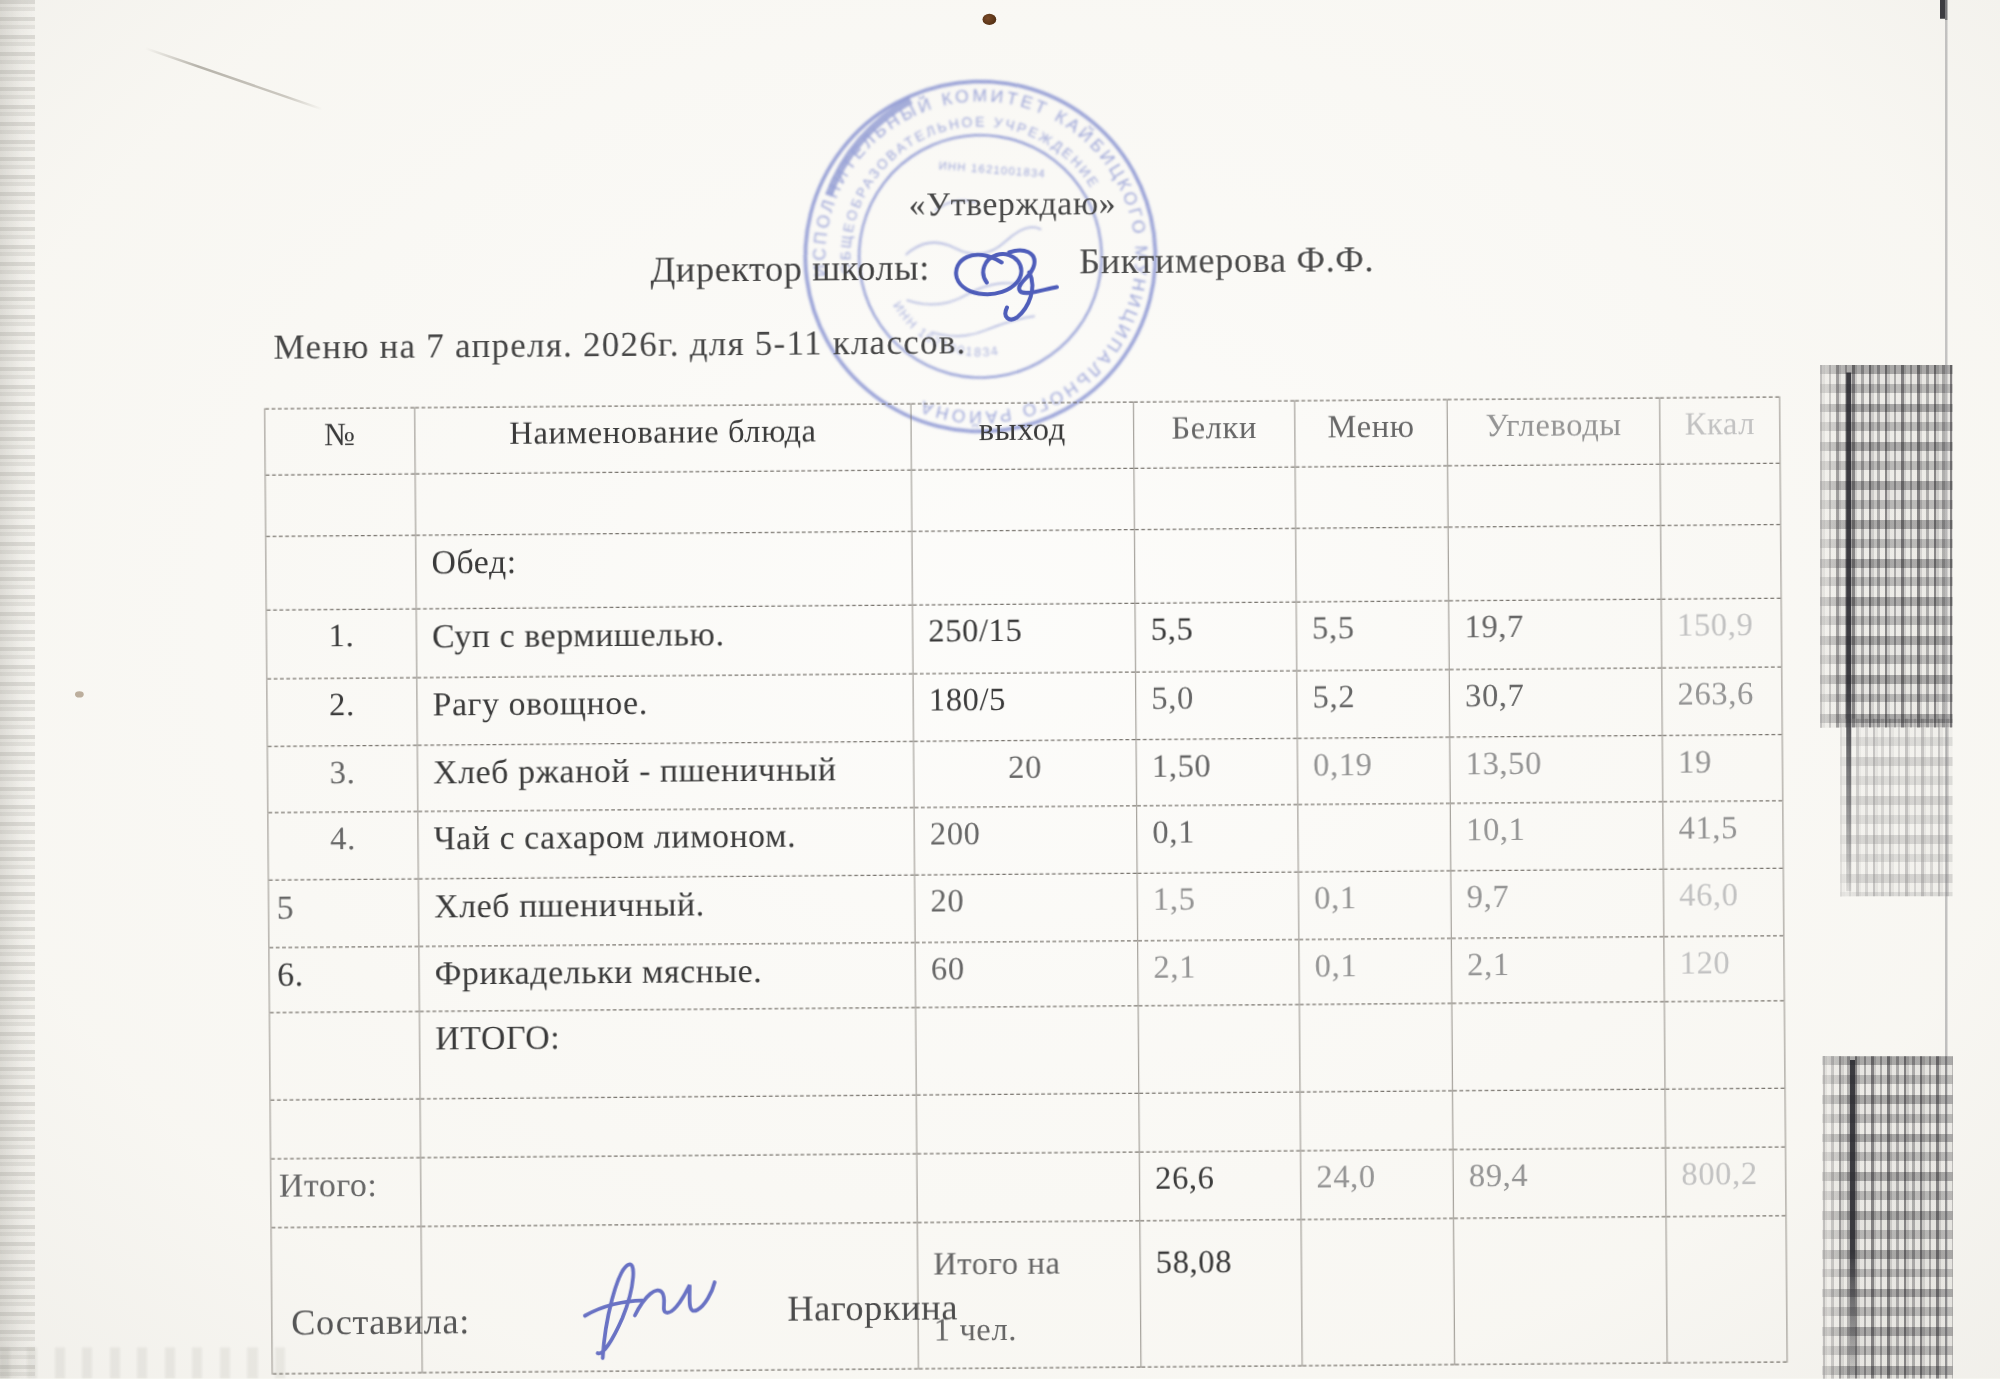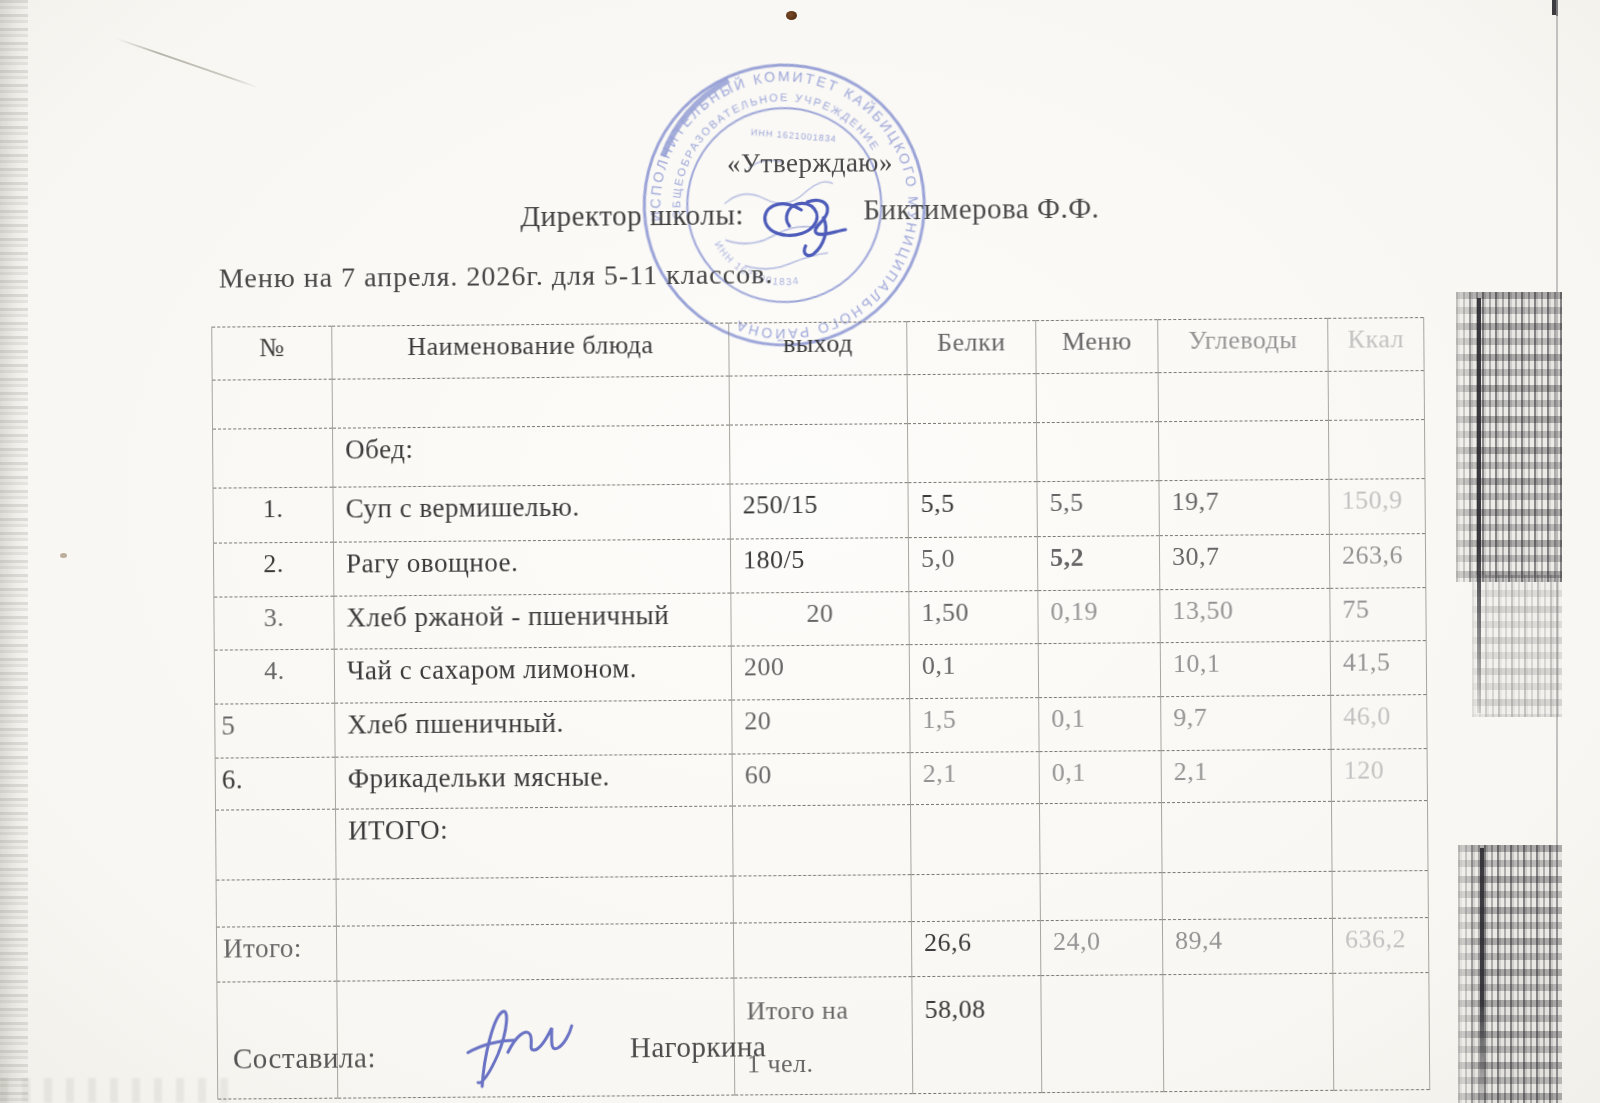--- a/index.html
+++ b/index.html
@@ -217,32 +217,32 @@
           <td class="f0 val" style="height: 48px;">5,5</td>
           <td class="f1 val" style="height: 48px;">5,5</td>
           <td class="f1 val" style="height: 48px;">19,7</td>
           <td class="f3 val" style="height: 48px;">150,9</td>
         </tr>
         <tr>
           <td class="f0 num" style="height: 47px;">2.</td>
           <td class="f0" style="height: 47px;">Рагу овощное.</td>
           <td class="f0 val" style="height: 47px;">180/5</td>
           <td class="f1 val" style="height: 47px;">5,0</td>
-          <td class="f1 val" style="height: 47px; font-weight: bold;">5,2</td>
+          <td class="f1 val" style="height: 47px;">5,2</td>
           <td class="f1 val" style="height: 47px;">30,7</td>
           <td class="f2 val" style="height: 47px;">263,6</td>
         </tr>
         <tr>
           <td class="f1 num" style="height: 46px;">3.</td>
           <td class="f0" style="height: 46px;">Хлеб  ржаной - пшеничный</td>
           <td class="f1 val ctr" style="height: 46px;">20</td>
           <td class="f1 val" style="height: 46px;">1,50</td>
           <td class="f2 val" style="height: 46px;">0,19</td>
           <td class="f2 val" style="height: 46px;">13,50</td>
-          <td class="f2 val" style="height: 46px;">75</td>
+          <td class="f2 val" style="height: 46px;">19</td>
         </tr>
         <tr>
           <td class="f1 num" style="height: 47px;">4.</td>
           <td class="f0" style="height: 47px;">Чай с сахаром лимоном.</td>
           <td class="f1 val" style="height: 47px;">200</td>
           <td class="f1 val" style="height: 47px;">0,1</td>
           <td class="f0 val" style="height: 47px;"></td>
           <td class="f2 val" style="height: 47px;">10,1</td>
           <td class="f2 val" style="height: 47px;">41,5</td>
         </tr>
@@ -282,21 +282,21 @@
           <td class="f0 val" style="height: 40px;"></td>
           <td class="f0 val" style="height: 40px;"></td>
         </tr>
         <tr>
           <td class="f1 numleft" style="height: 48px;">Итого:</td>
           <td class="f0" style="height: 48px;"></td>
           <td class="f0 val" style="height: 48px;"></td>
           <td class="f0 val" style="height: 48px;">26,6</td>
           <td class="f2 val" style="height: 48px;">24,0</td>
           <td class="f2 val" style="height: 48px;">89,4</td>
-          <td class="f3 val" style="height: 48px;">636,2</td>
+          <td class="f3 val" style="height: 48px;">800,2</td>
         </tr>
         <tr>
           <td class="f0 num tall2" style="height: 110px;"></td>
           <td class="f0 tall2" style="height: 110px;"></td>
           <td class="f1 val tall2" style="height: 110px;">Итого на
 1 чел.</td>
           <td class="f0 val tall2" style="height: 110px;">58,08</td>
           <td class="f0 val tall2" style="height: 110px;"></td>
           <td class="f0 val tall2" style="height: 110px;"></td>
           <td class="f0 val tall2" style="height: 110px;"></td>

